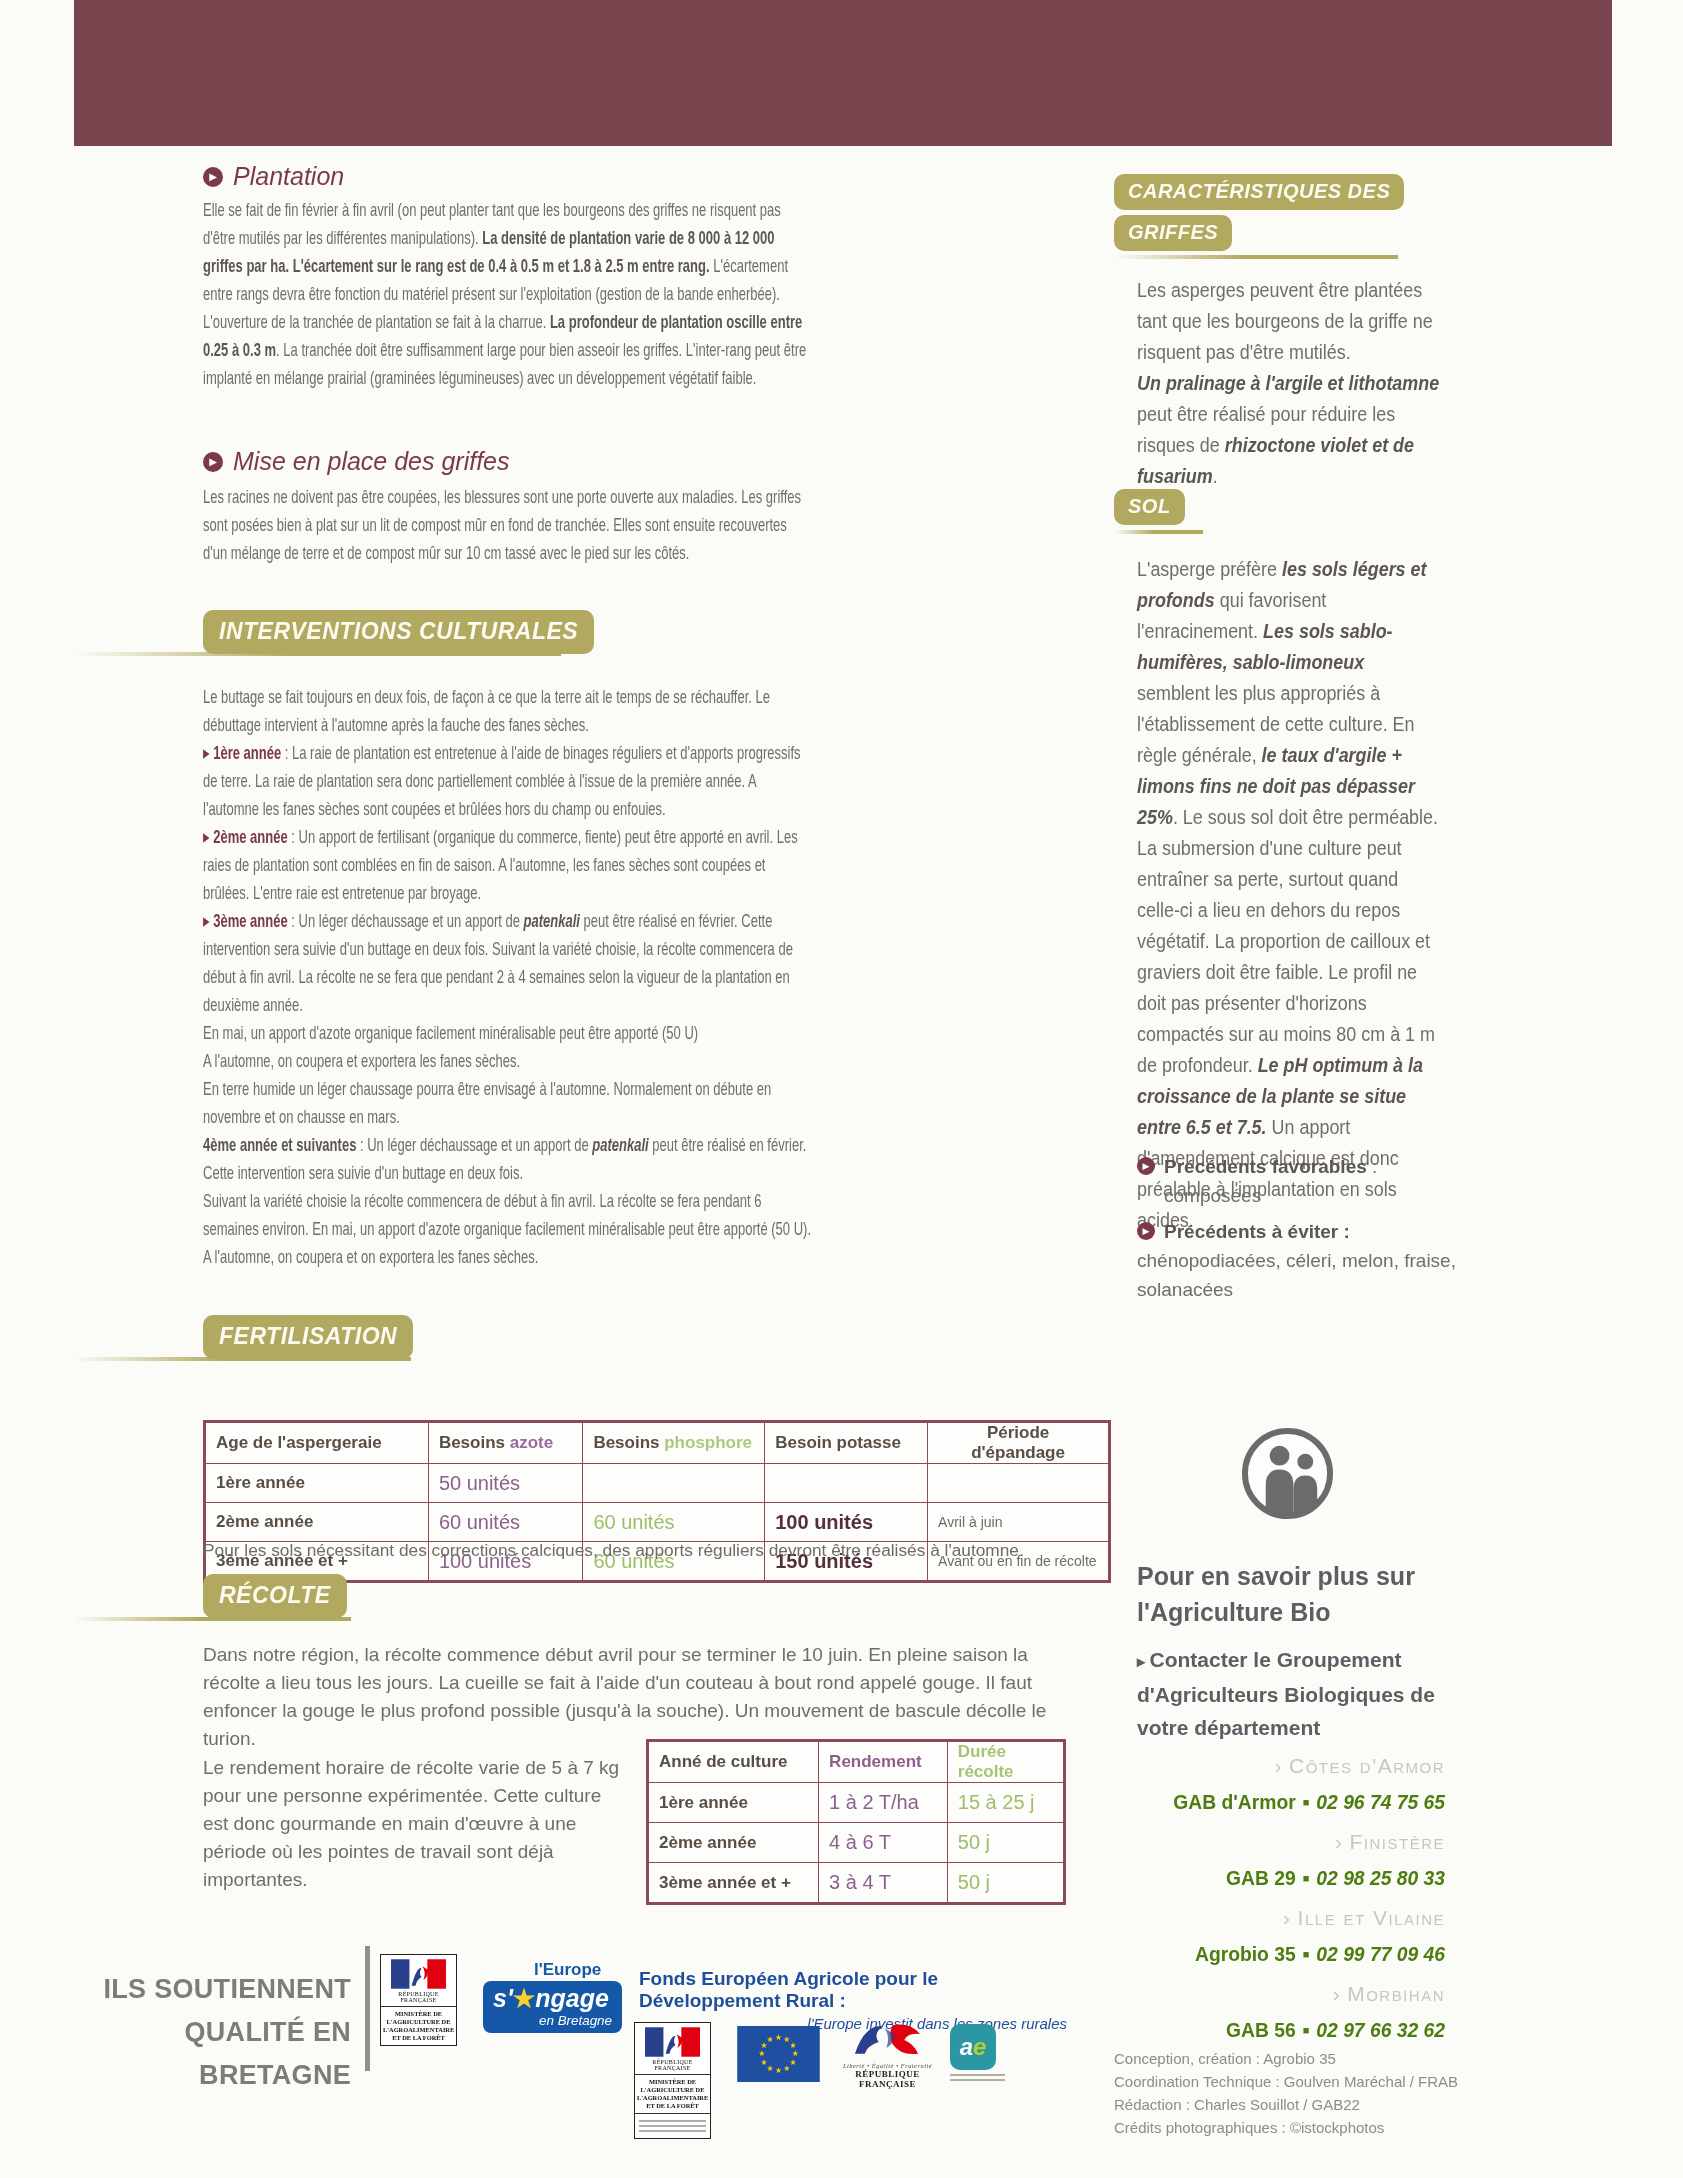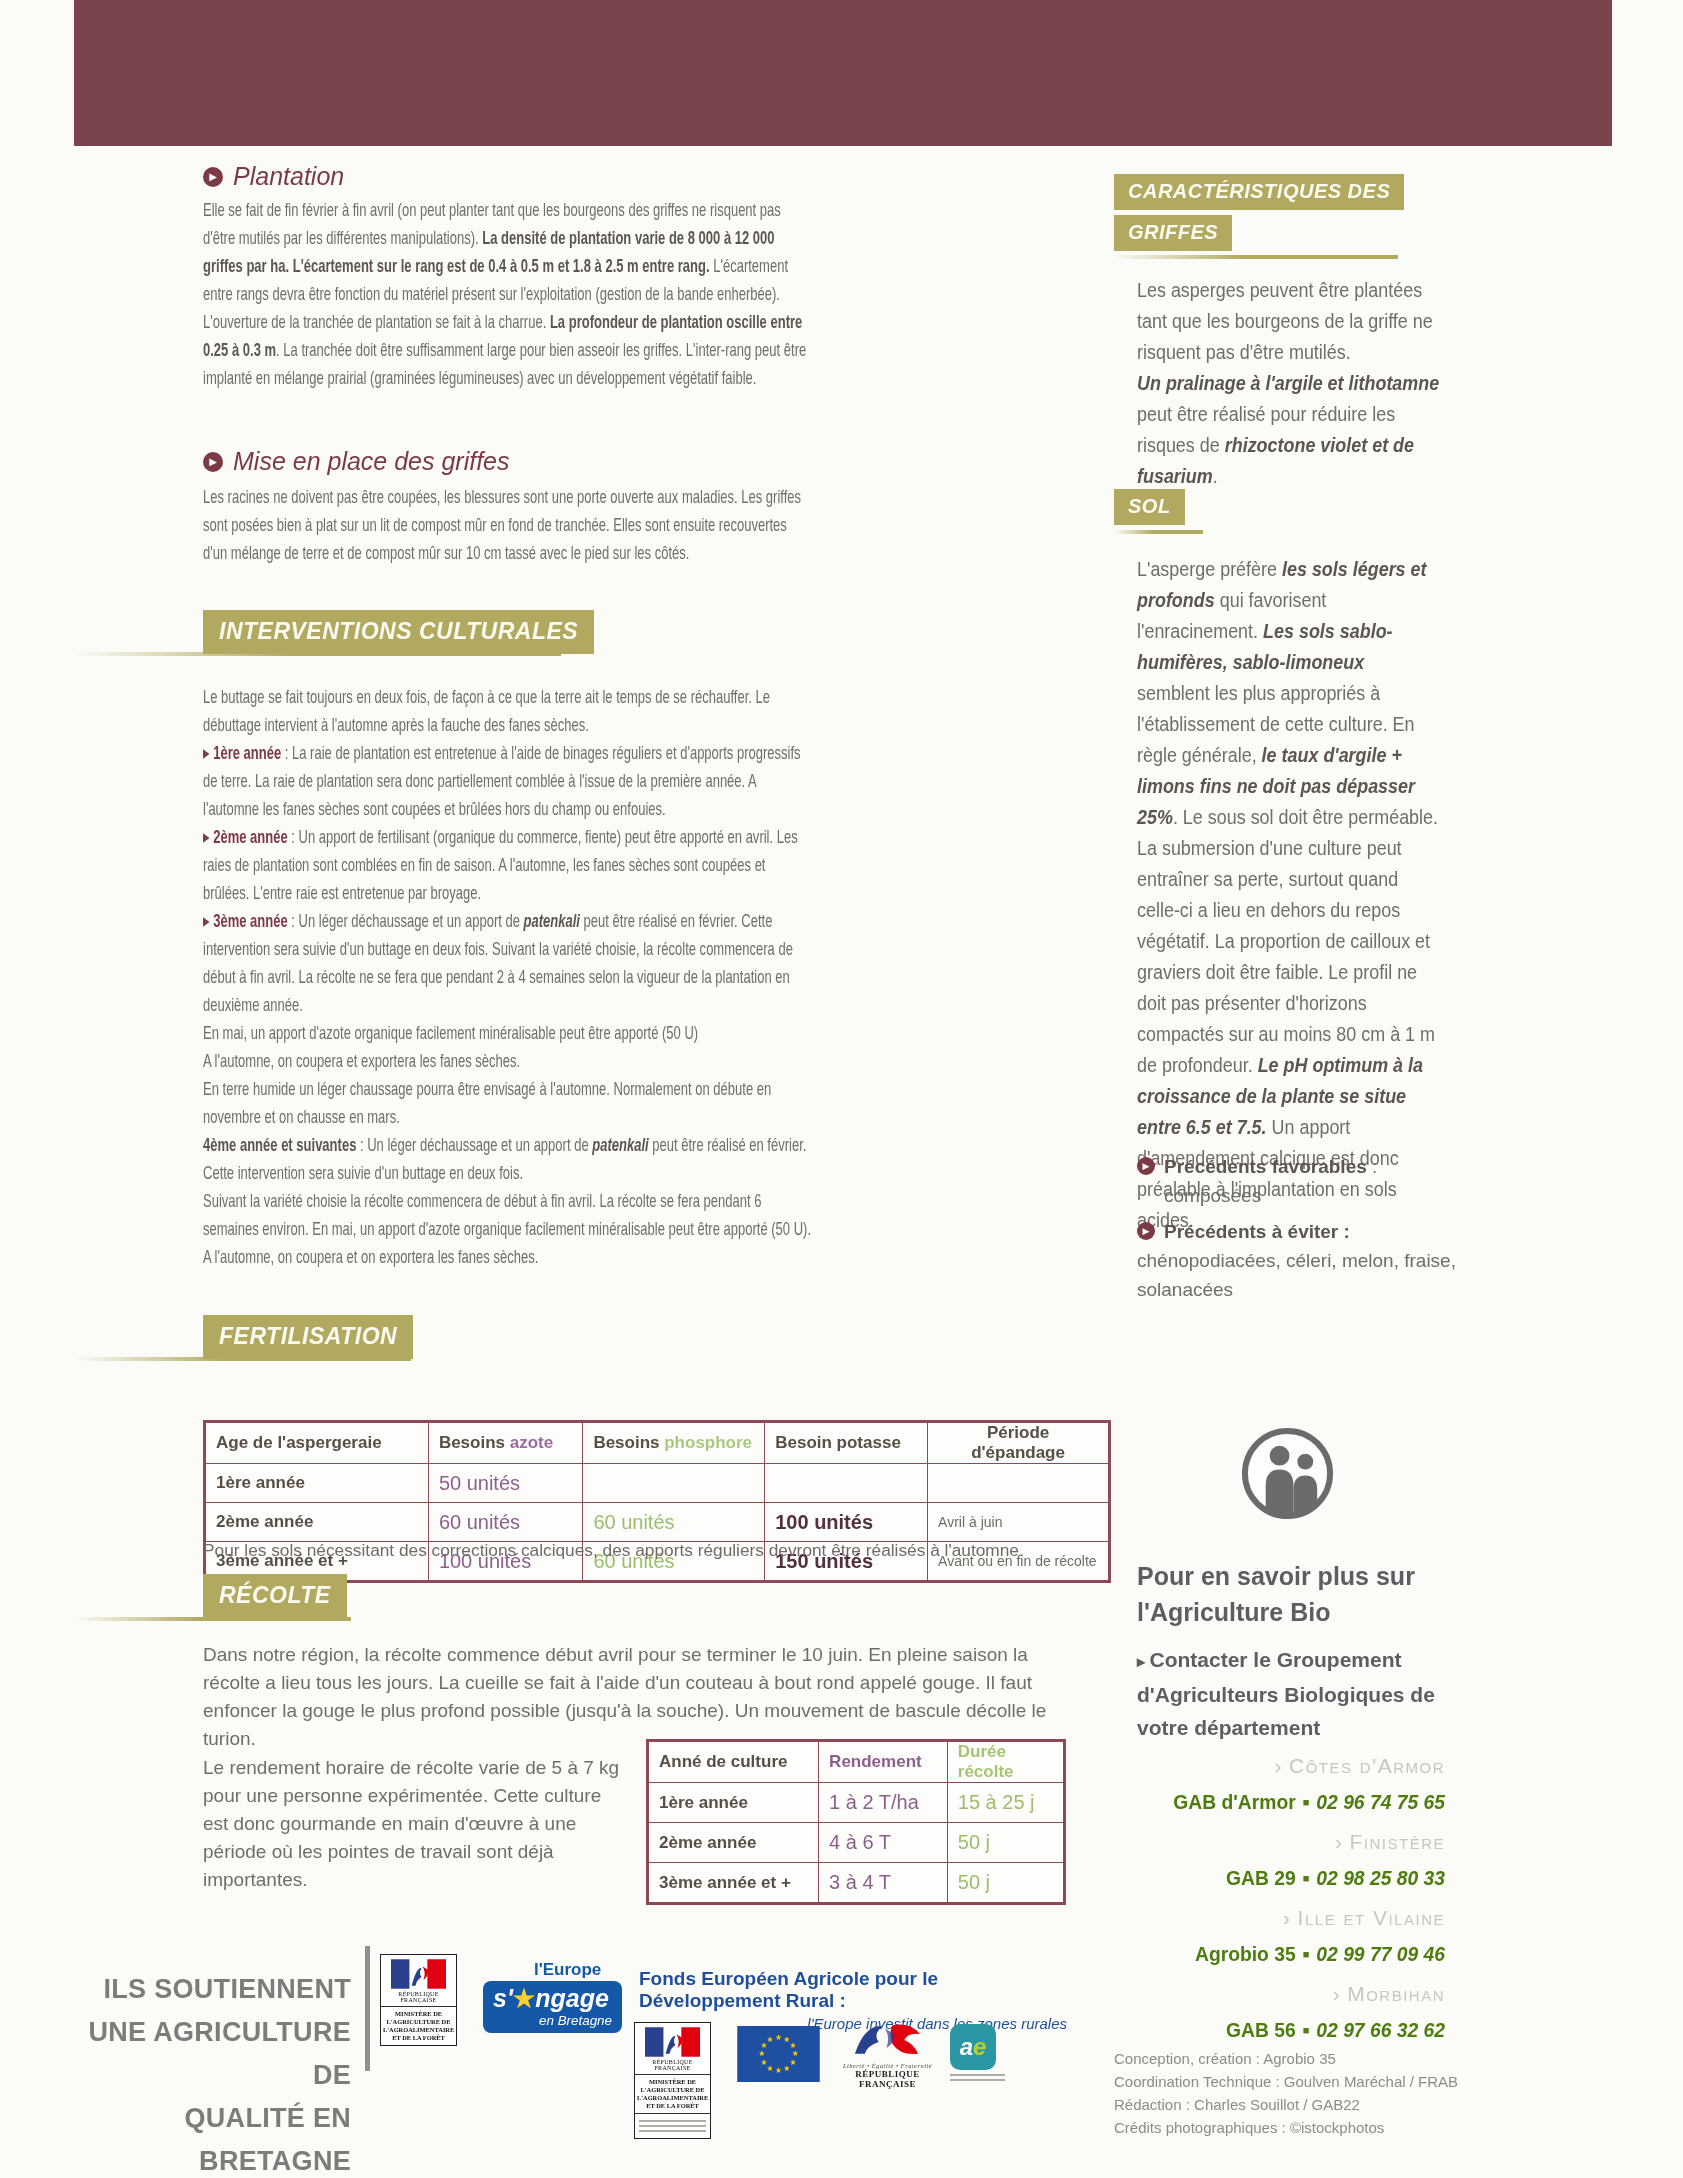--- a/index.html
+++ b/index.html
@@ -18,21 +18,21 @@
   .s-bi {font-weight:bold; font-style:italic; color:#5d564f;}
   .s-bm {font-weight:bold; color:#7b3a46;}
   .s-ar {color:#7b3a46;}
 
   .sub-heading {display:flex; align-items:center; color:#7b3a46; font-size:25px; font-style:italic;}
   .bullet {display:inline-flex; width:20px; height:20px; border-radius:50%; background:#7b3a46; color:#fff;
            align-items:center; justify-content:center; font-size:10px; margin-right:10px; font-style:normal; flex:none;}
   .bullet.small {width:18px; height:18px; font-size:9px; margin-right:9px;}
 
   .khaki {display:inline-block; background:#b2a961; color:#fcfbf2; font-weight:bold; font-style:italic;
-          padding:8px 16px 9px; letter-spacing:0.5px;}
+          padding:8px 16px 9px; letter-spacing:0.5px;border-radius:10px;}
   .khaki.big {font-size:23px;}
   .khaki.side {font-size:20px; padding:6px 14px 7px;}
   .khaki-line {height:4px; background:linear-gradient(to right, rgba(178,169,97,0), #b2a961 45%, #b2a961);}
 
   
   table.doc {border-collapse:collapse; border:3px solid #8c4a57; background:#fdfdfb;}
   table.doc td, table.doc th {border:1.6px solid #8c4a57; padding:0 10px; vertical-align:middle; text-align:left;}
   .row-label {font-weight:bold; font-size:17px; color:#584e44;}
   .hdr {font-weight:bold; font-size:17px; color:#584e44;}
   .azote-accent {color:#9a6b9d;text-align:right;} .phos-accent {color:#abc87f;}
@@ -258,21 +258,20 @@
 
   <div class="abs credits" style="left:1114px; top:2047px; width:416px;">
     <div>Conception, création : Agrobio 35</div>
     <div>Coordination Technique : Goulven Maréchal / FRAB</div>
     <div>Rédaction : Charles Souillot / GAB22</div>
     <div>Crédits photographiques : ©istockphotos</div>
   </div>
 
   <div class="abs support" style="left:79px; top:1968px; width:272px;">
     <div>ILS SOUTIENNENT</div>
-    <div>UNE AGRICULTURE DE</div>
     <div>QUALITÉ EN BRETAGNE</div>
   </div>
   <div class="abs divider" style="left:365px; top:1946px;"></div>
 
   <div class="abs min-logo" style="left:380px; top:1954px;">
     <svg class="min-flag" width="55" height="30" viewBox="0 0 56 30">
       <rect x="0" y="0" width="19" height="30" fill="#29408f"></rect>
       <rect x="19" y="0" width="18" height="30" fill="#fff"></rect>
       <rect x="37" y="0" width="19" height="30" fill="#e1000f"></rect>
       <path d="M21 27 Q26 8 31 9 Q28 15 31 18 Q26 21 25 27 Z" fill="#29408f"></path>

